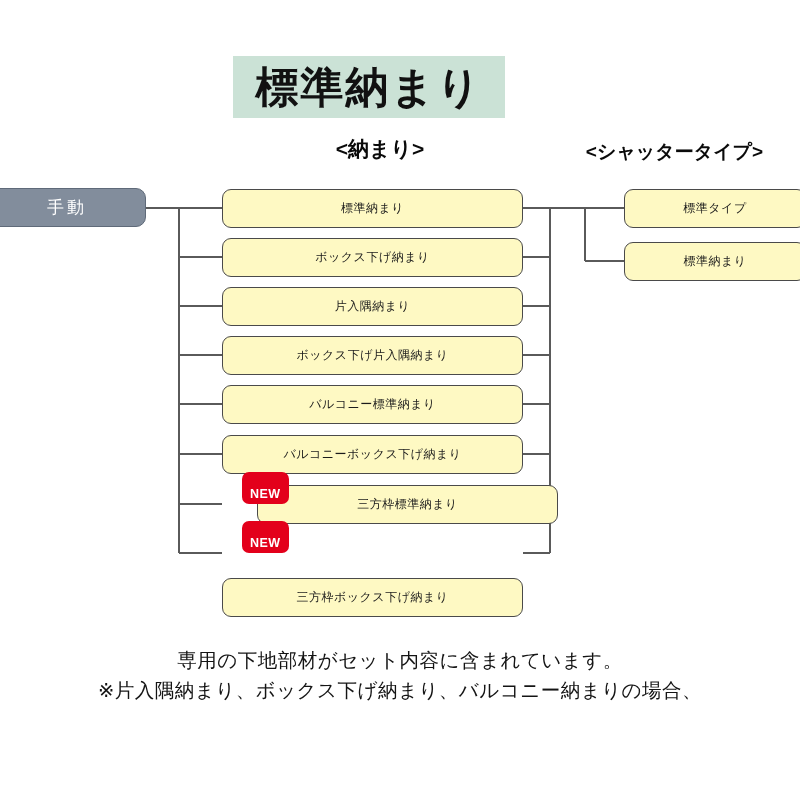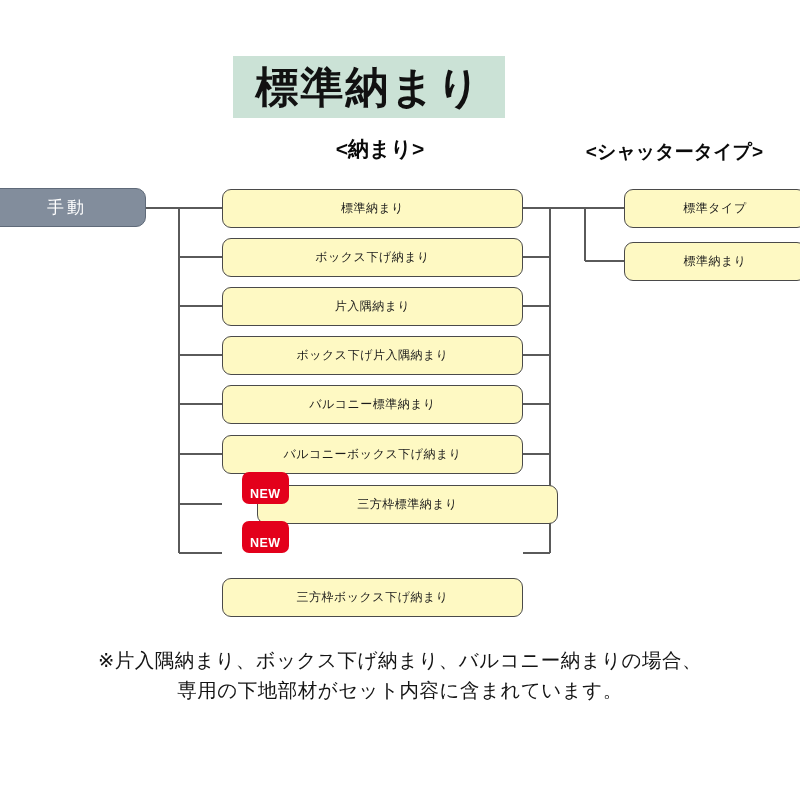--- a/index.html
+++ b/index.html
@@ -222,17 +222,17 @@
   <div id="shutter-group">
       <div class="node node-right" style="top: 189px;">
         <span>標準タイプ</span>
       </div>
       <div class="node node-right" style="top: 242px;">
         <span>標準納まり</span>
       </div>
     </div>
 
   <div class="footnote">
+    <span class="fn-line">専用の下地部材がセット内容に含まれています。</span>
     <span class="fn-line">※片入隅納まり、ボックス下げ納まり、バルコニー納まりの場合、</span>
-    <span class="fn-line">専用の下地部材がセット内容に含まれています。</span>
   </div>
 
 </div>
 
 </body></html>

